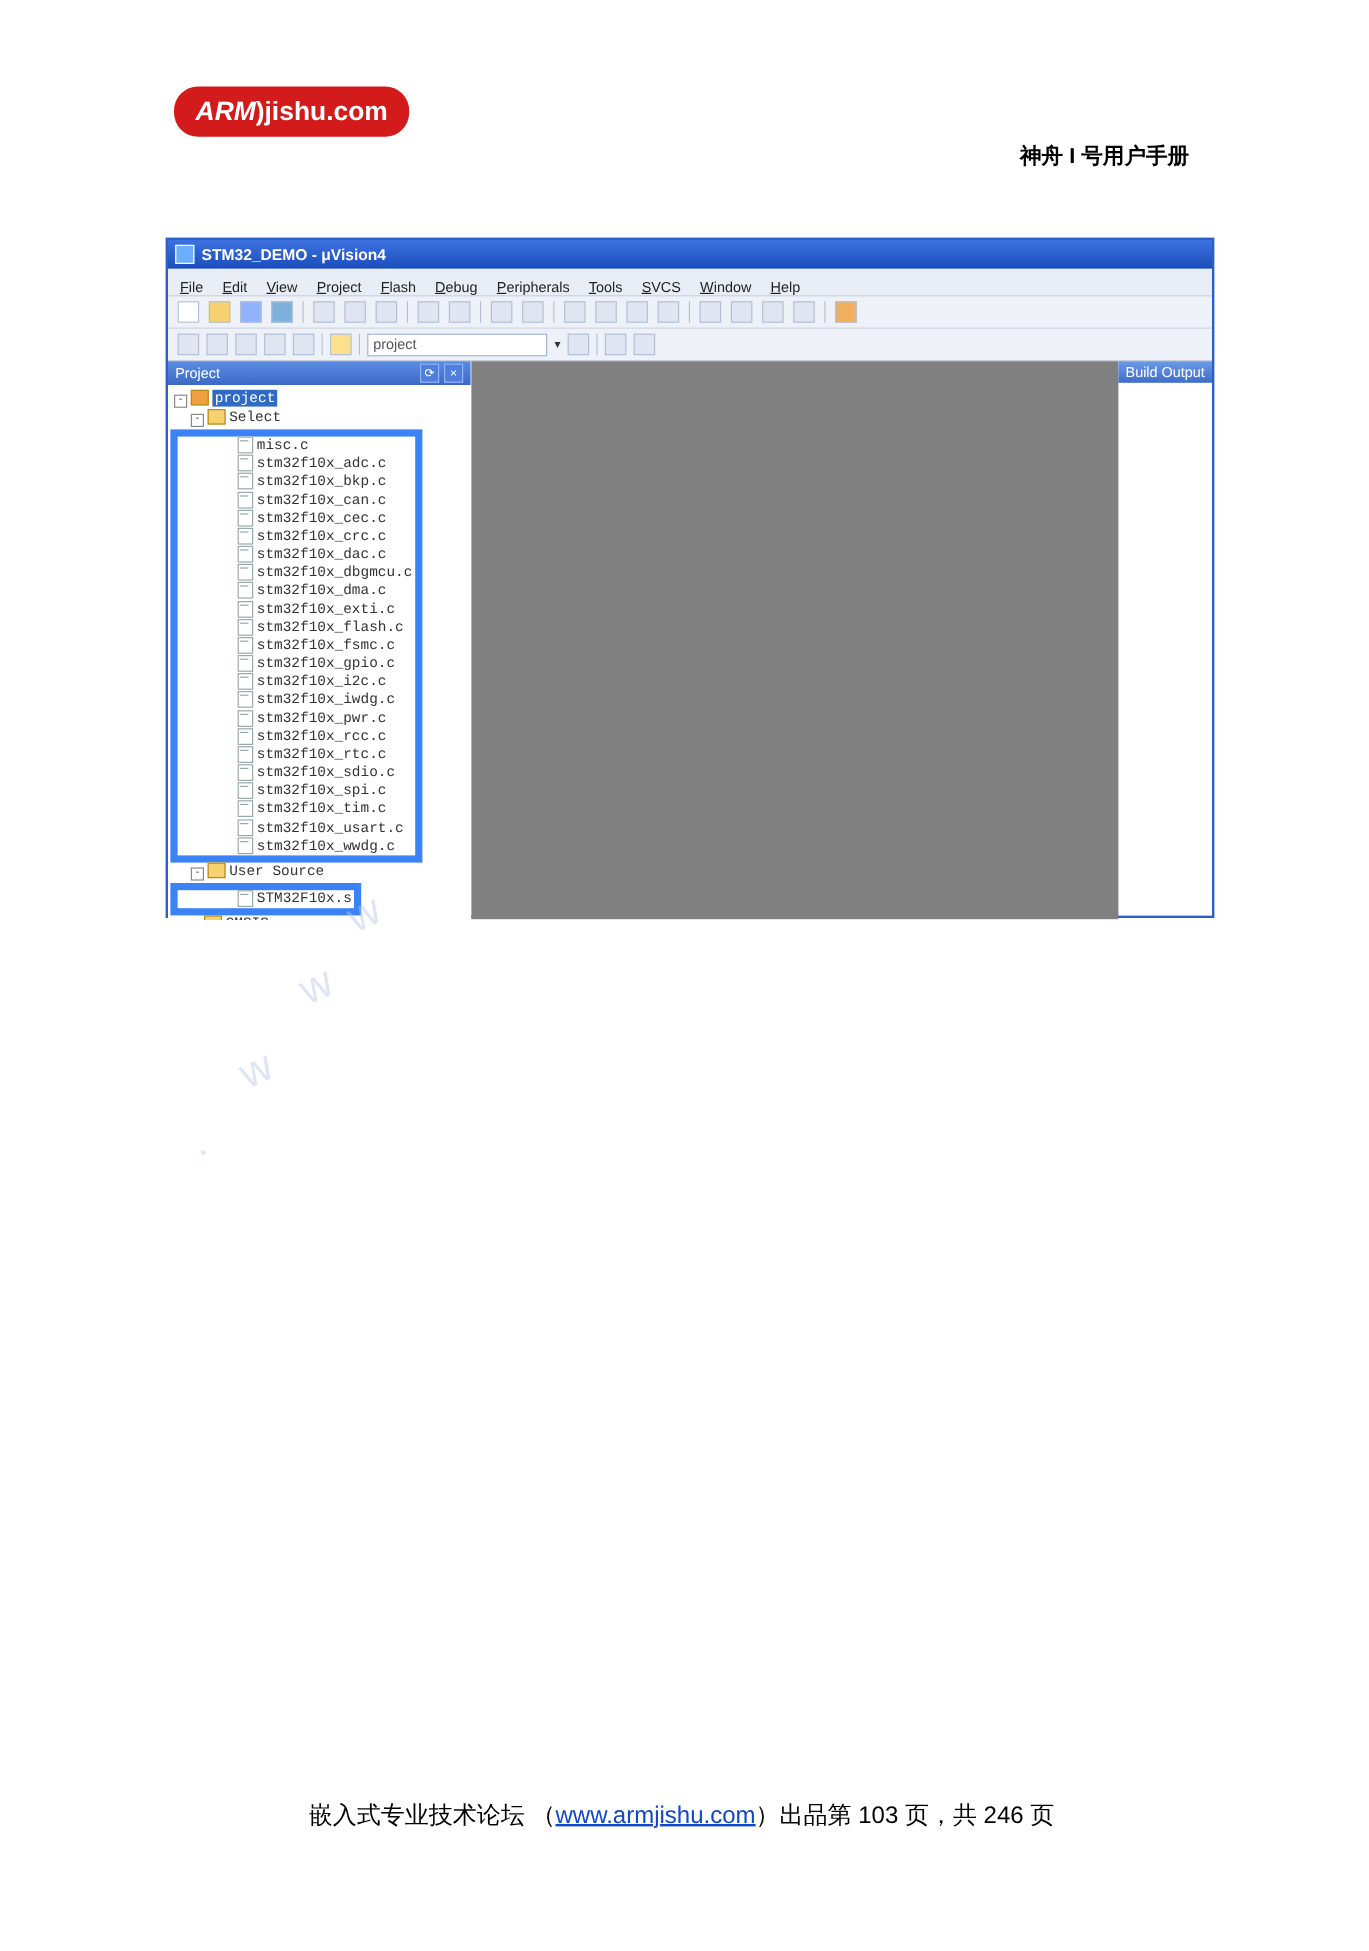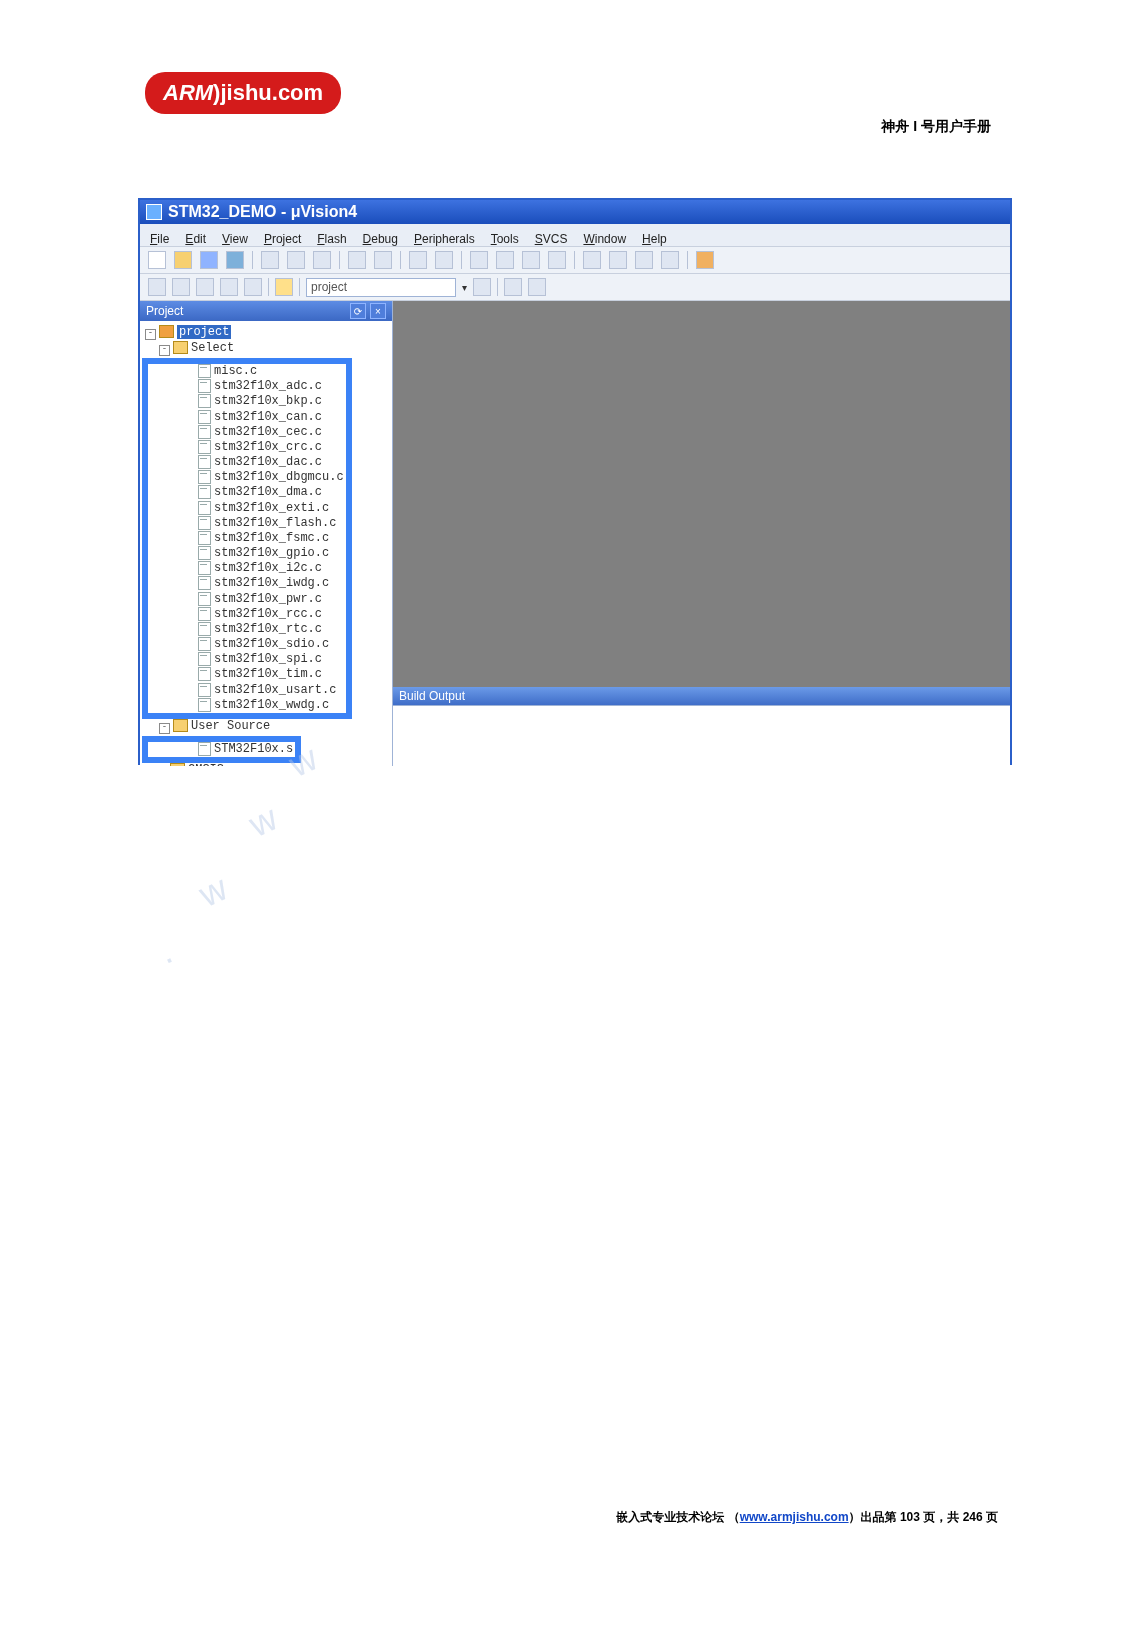--- a/index.html
+++ b/index.html
@@ -1,23 +1,23 @@
 <!DOCTYPE html>
 <html><head>
 <meta charset="utf-8">
 <style>
 body{margin:0;font-family:"Microsoft YaHei",SimSun,Arial,sans-serif;background:#fff;color:#000;font-size:14px}
 .page{width:1141px;height:1626px;position:relative;margin:0 auto;background:#fff}
 .logo-wrap{position:absolute;left:145px;top:72px}
 .logo{display:inline-block;background:#d41b1b;color:#fff;font-weight:bold;padding:8px 18px;border-radius:20px;font-size:22px;font-family:Arial}
 .logo .arm{font-style:italic}
-.header-title{position:absolute;right:150px;top:118px;font-weight:bold;font-size:14px}
+.header-title{position:absolute;right:150px;top:118px;font-weight:bold;font-size:18px}
 .step14{position:absolute;left:138px;top:177px;font-size:16px}
 .ide{position:absolute;left:138px;top:198px;width:870px;height:563px;border:2px solid #2b5fc9;font-family:Tahoma,Arial,sans-serif;font-size:12px}
-.titlebar{height:24px;background:linear-gradient(#3d72e0,#1a4dbb);color:#fff;display:flex;align-items:center;padding-left:6px;font-weight:bold;font-size:16px;gap:6px}
+.titlebar{height:24px;background:linear-gradient(#3d72e0,#1a4dbb);color:#fff;display:flex;align-items:center;padding-left:6px;font-weight:bold;font-size:13px;gap:6px}
 .title-ico{width:14px;height:14px;background:#6ab0ff;border:1px solid #fff;display:inline-block}
 .menubar{height:22px;background:#e9eef6;display:flex;align-items:flex-end;gap:16px;padding:0 10px;color:#222;font-size:12px}
 .menubar span:first-letter{text-decoration:underline}
 .toolbar1{height:26px;background:#eef2f8;border-top:1px solid #c8d0de;border-bottom:1px solid #c8d0de;display:flex;align-items:center;gap:8px;padding:0 8px}
 .tb-btn{width:16px;height:16px;display:inline-block;background:#dfe6f2;border:1px solid #b6c1d6}
 .tb-sep{width:1px;height:18px;background:#b6c1d6}
 .toolbar2{height:26px;background:#eef2f8;border-bottom:1px solid #c8d0de;display:flex;align-items:center;gap:6px;padding:0 8px}
 .tgt-input{width:140px;height:17px;border:1px solid #9fb3d6;background:#fff;padding:0 4px;font-size:12px;color:#555}
 .workarea{display:flex;height:calc(100% - 24px - 22px - 26px - 26px)}
 .project-panel{width:252px;display:flex;flex-direction:column;border-right:1px solid #9fb3d6}
@@ -28,27 +28,27 @@
 .tn{white-space:nowrap}
 .exp{display:inline-block;width:9px;height:9px;border:1px solid #8a8a8a;text-align:center;line-height:7px;font-size:9px;color:#555;margin:0 3px 1px 3px;background:#fff}
 .fold-ico{display:inline-block;width:13px;height:11px;background:#f7d070;border:1px solid #b58b1a;margin-right:3px;vertical-align:middle}
 .file-ico{display:inline-block;width:11px;height:12px;background:#fff;border:1px solid #9aa;margin-right:3px;position:relative;vertical-align:middle}
 .file-ico::after{content:"";position:absolute;left:1px;top:2px;width:7px;height:1px;background:#9aa}
 .pl1{padding-left:14px}
 .pl2{padding-left:28px}
 .pl3{padding-left:48px}
 .sel{background:#316ac5;color:#fff;padding:0 2px}
 .redbox{border:6px solid #3b82f6;display:inline-block;margin-top:1px}
-.main-area{flex:1;display:flex;flex-direction:column}
+.main-area{flex:1;display:flex;flex-direction:row}
 .editor{flex:1;background:#808080}
 .bo-header{height:18px;background:linear-gradient(#6b9ae8,#3f6dc8);color:#fff;display:flex;align-items:center;padding:0 6px;font-size:12px}
 .bo-body{height:60px;background:#fff;border-top:1px solid #9fb3d6}
 .step15{position:absolute;left:138px;top:795px;width:860px;font-size:16px;line-height:24px;text-align:justify}
 .step15-text{margin-left:26px}
-.footer{position:absolute;left:138px;bottom:100px;width:860px;display:flex;justify-content:flex-end;font-size:12px;font-weight:bold}
+.footer{position:absolute;left:138px;bottom:100px;width:860px;display:flex;justify-content:center;font-size:20px;font-weight:normal}
 .footer a{color:#1147c8;text-decoration:underline}
 .wm{position:absolute;color:#b6c8e6;font-size:36px;transform:rotate(-25deg);pointer-events:none;opacity:.45;font-family:Arial;letter-spacing:2px}
 </style>
 </head>
 <body>
 
 <div class="page">
   <div class="logo-wrap">
     <span class="logo"><span class="arm">ARM</span><span>)</span><span>jishu.com</span></span>
   </div>

